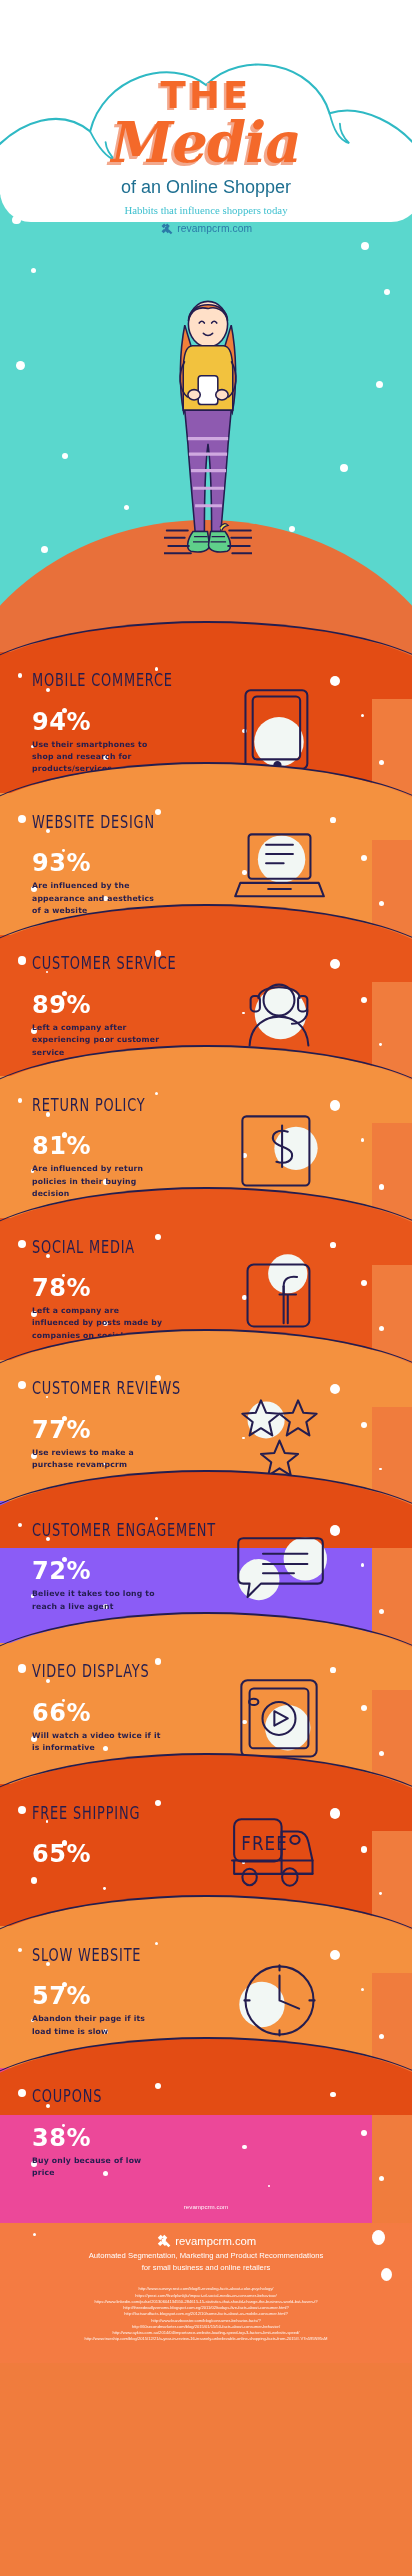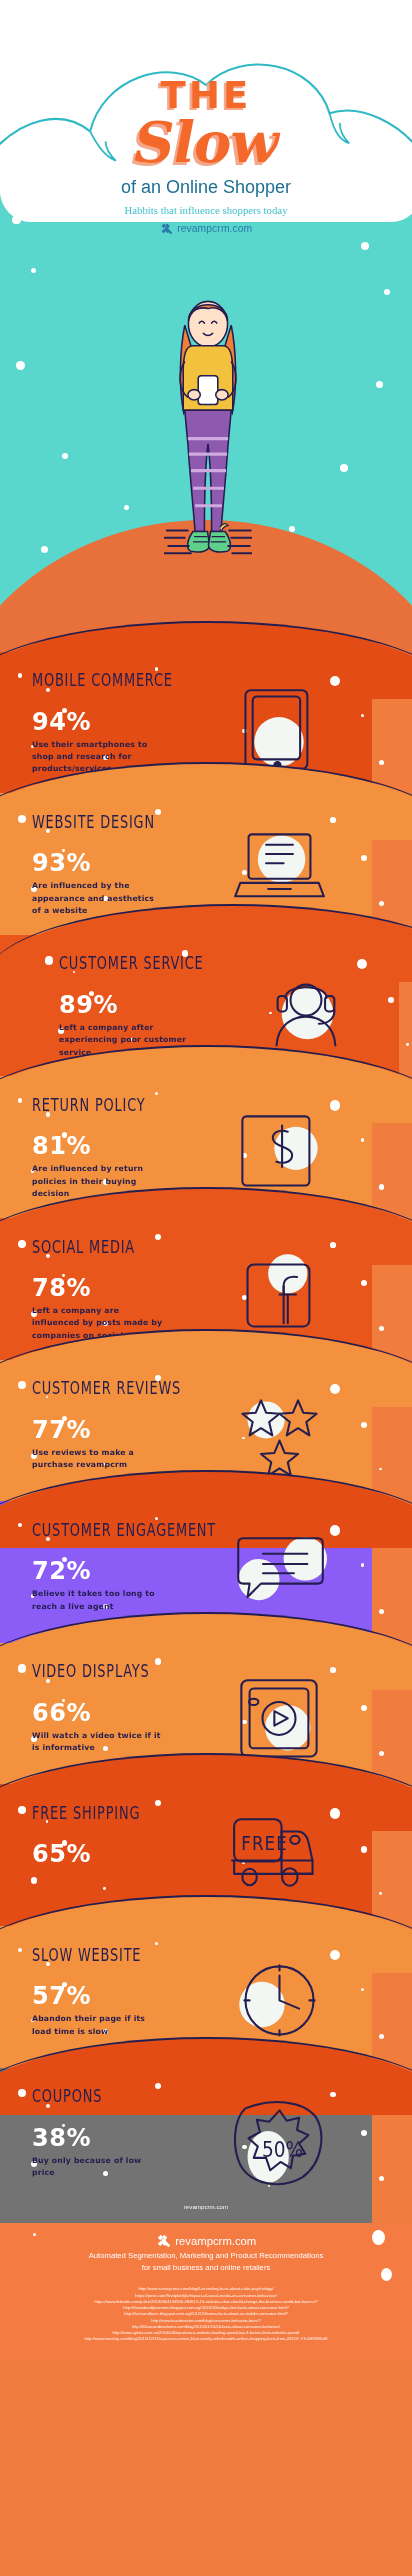--- a/index.html
+++ b/index.html
@@ -124,21 +124,21 @@
     <div class="speck" style="left:15.5px;top:361px;width:9.3px;height:9.3px;"></div>
     <div class="speck" style="left:376px;top:381px;width:7.2px;height:7.2px;"></div>
     <div class="speck" style="left:62px;top:453px;width:6.2px;height:6.2px;"></div>
     <div class="speck" style="left:340px;top:464px;width:8.2px;height:8.2px;"></div>
     <div class="speck" style="left:124px;top:505px;width:5.2px;height:5.2px;"></div>
     <div class="speck" style="left:289px;top:526px;width:6.2px;height:6.2px;"></div>
     <div class="speck" style="left:41px;top:546px;width:7.2px;height:7.2px;"></div>
 
     <div class="title-wrap">
       <div class="t-the">THE</div>
-      <div class="t-mind">Slow</div>
+      <div class="t-mind">Media</div>
       <div class="t-sub">of an Online Shopper</div>
       <div class="t-tag">Habbits that influence shoppers today</div>
       <div class="t-logo">
         <svg width="13.4" height="13.4" viewBox="0 0 26 26">
           <g fill="#2b7aa8">
             <path d="M3 8 L8 3 L12 7 L7 12 Z"></path>
             <path d="M14 3 L19 8 L15 12 L10 7 Z"></path>
             <path d="M3 18 L8 13 L12 17 L7 22 Z"></path>
             <path d="M14 13 L19 18 L15 22 L10 17 Z"></path>
             <rect x="9.5" y="9.5" width="7" height="7" rx="1.2"></rect>
@@ -242,21 +242,21 @@
         <div class="sec-art"><svg viewBox="0 0 190 180">
       <circle class="blob" cx="100" cy="72" r="46"></circle>
       <rect class="ink" x="36" y="24" width="120" height="86" rx="6"></rect>
       <path class="ink" d="M20 118 L172 118 L182 144 L10 144 Z"></path>
       <path class="ink" d="M74 130 L118 130"></path>
       <path class="ink" d="M70 44 L122 44 M70 62 L122 62 M70 80 L104 80"></path>
     </svg></div>
       </div>
     </div>
       </div>
-      <div class="band" style="height: 155px; background: rgb(232, 86, 27); margin-top: -13.4px; z-index: 12; padding-left: 27px;">
+      <div class="band" style="height: 155px; background: rgb(232, 86, 27); margin-top: -13.4px; z-index: 12;">
     <div class="band-inner">
       <div class="band-curve" style="background:#e8561b;"></div>
       <div class="band-stroke"></div>
       <div class="speck" style="left:17.5px;top:21.6px;width:8.2px;height:8.2px;"></div>
           <div class="speck" style="left:46px;top:36px;width:2.3px;height:2.3px;"></div>
           <div class="speck" style="left:62px;top:56px;width:5.2px;height:5.2px;"></div>
           <div class="speck" style="left:155px;top:15.5px;width:6.2px;height:6.2px;"></div>
           <div class="speck" style="left:242px;top:77px;width:2.6px;height:2.6px;"></div>
           <div class="speck" style="left:330px;top:24px;width:10.3px;height:10.3px;"></div>
           <div class="speck" style="left:361px;top:62px;width:6.2px;height:6.2px;"></div>
@@ -482,46 +482,40 @@
         <div class="sec-src">revampcrm.com</div>
         <div class="sec-art"><svg viewBox="0 0 190 180">
       <circle class="blob" cx="62" cy="96" r="44"></circle>
       <circle class="ink" cx="96" cy="88" r="66"></circle>
       <path class="ink" d="M96 88 L96 40 M96 88 L134 104"></path>
       <path class="ink" d="M96 20 L96 30 M96 146 L96 156 M28 88 L38 88 M154 88 L164 88"></path>
     </svg></div>
       </div>
     </div>
       </div>
-      <div class="band" style="height: 155px; background: #737373; margin-top: -13.4px; z-index: 20;">
+      <div class="band" style="height: 155px; background: #ec4899; margin-top: -13.4px; z-index: 20;">
     <div class="band-inner">
       <div class="band-curve" style="background:#e34c14;"></div>
       <div class="band-stroke"></div>
       <div class="speck" style="left:17.5px;top:21.6px;width:8.2px;height:8.2px;"></div>
           <div class="speck" style="left:46px;top:36px;width:4.1px;height:4.1px;"></div>
           <div class="speck" style="left:62px;top:56px;width:2.8px;height:2.8px;"></div>
           <div class="speck" style="left:155px;top:15.5px;width:6.2px;height:6.2px;"></div>
           <div class="speck" style="left:242px;top:77px;width:4.6px;height:4.6px;"></div>
           <div class="speck" style="left:330px;top:24px;width:5.7px;height:5.7px;"></div>
           <div class="speck" style="left:361px;top:62px;width:6.2px;height:6.2px;"></div>
           <div class="speck" style="left:103px;top:103px;width:5.2px;height:5.2px;"></div>
           <div class="speck" style="left:268px;top:117px;width:2.3px;height:2.3px;"></div>
           <div class="speck" style="left:31px;top:93px;width:6.2px;height:6.2px;"></div>
           <div class="speck" style="left:379px;top:108px;width:5.2px;height:5.2px;"></div>
       <div class="sec-body">
         <div class="sec-heading">Coupons</div>
         <div class="sec-pct">38%</div>
         <div class="sec-desc">Buy only because of low price</div>
         <div class="sec-src">revampcrm.com</div>
-        <div class="sec-art"><svg viewBox="0 0 190 180">
-      <ellipse class="blob" cx="74" cy="116" rx="40" ry="50"></ellipse>
-      <path class="ink" d="M30 22 C 80 2, 140 6, 166 38 C 186 70, 180 128, 140 156 C 100 180, 40 170, 20 132 C 4 98, 6 44, 30 22 Z"></path>
-      <path class="ink" d="M96 26 L110 46 L134 40 L130 64 L152 74 L134 90 L146 110 L122 114 L118 138 L98 126 L78 142 L70 118 L46 118 L54 96 L36 80 L58 68 L52 44 L76 48 Z"></path>
-      <text x="62" y="116" font-family="DejaVu Sans Condensed, DejaVu Sans, sans-serif" font-size="40" fill="#241d4f">50%</text>
-    </svg></div>
       </div>
     </div>
       </div>
     </div>
 
   <div class="footer">
     <div class="speck" style="left:372px;top:7.2px;width:13.4px;height:15.5px;"></div>
     <div class="speck" style="left:381px;top:45px;width:11.3px;height:13.4px;"></div>
     <div class="speck" style="left:33px;top:10.3px;width:3.1px;height:3.1px;"></div>
     <div class="foot-logo">

